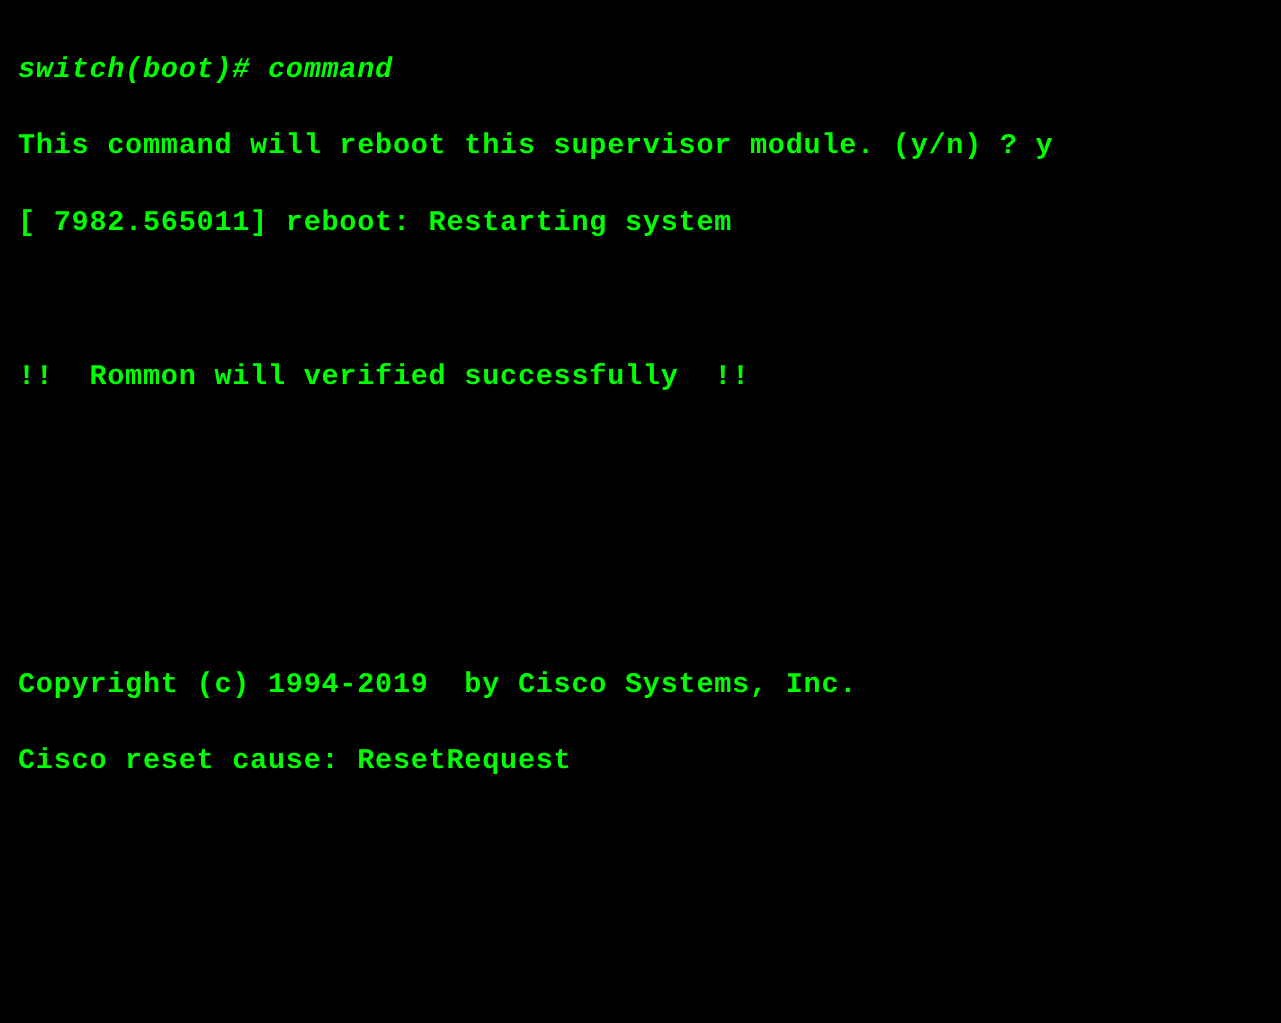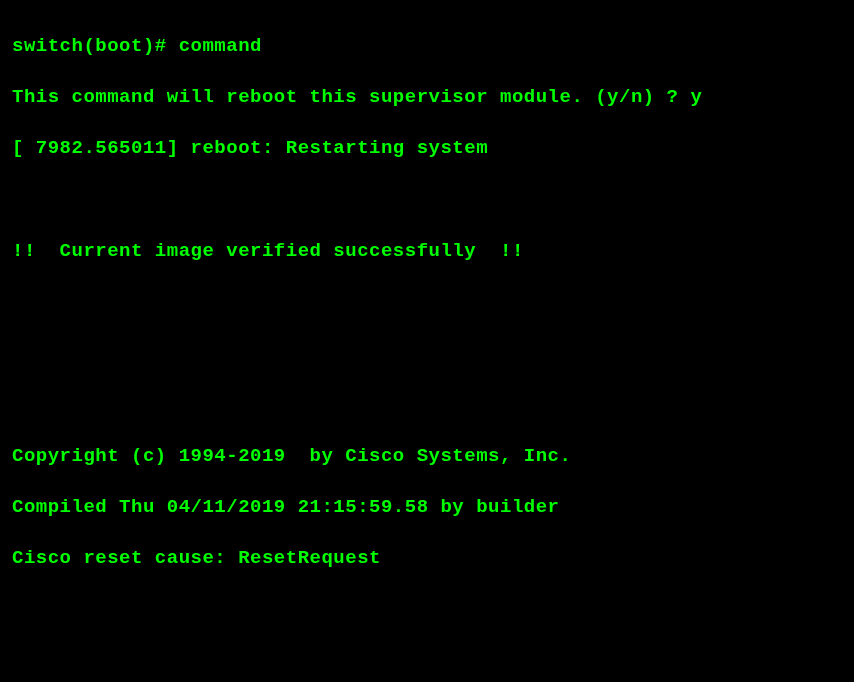--- a/index.html
+++ b/index.html
@@ -22,36 +22,36 @@
     }
     .terminal {
       white-space: pre-wrap;
     }
     .line {
       display: block;
       min-height: 1.35em;
     }
     .prompt-line {
       display: inline;
+      font-style: italic;
     }
   </style>
 </head>
 <body>
 
 <div class="terminal">
 <span class="line"><span class="prompt-line">switch(boot)# </span><span class="prompt-line">command</span></span>
 <span class="line">This command will reboot this supervisor module. (y/n) ? y</span>
 <span class="line">[ 7982.565011] reboot: Restarting system</span>
 <span class="line"></span>
-<span class="line">!!  Current image verified successfully  !!</span>
+<span class="line">!!  Rommon will verified successfully  !!</span>
 <span class="line"></span>
 <span class="line"></span>
 <span class="line"></span>
 <span class="line">Copyright (c) 1994-2019  by Cisco Systems, Inc.</span>
-<span class="line">Compiled Thu 04/11/2019 21:15:59.58 by builder</span>
 <span class="line">Cisco reset cause: ResetRequest</span>
 
 
 
 
 
 
 
 
 

